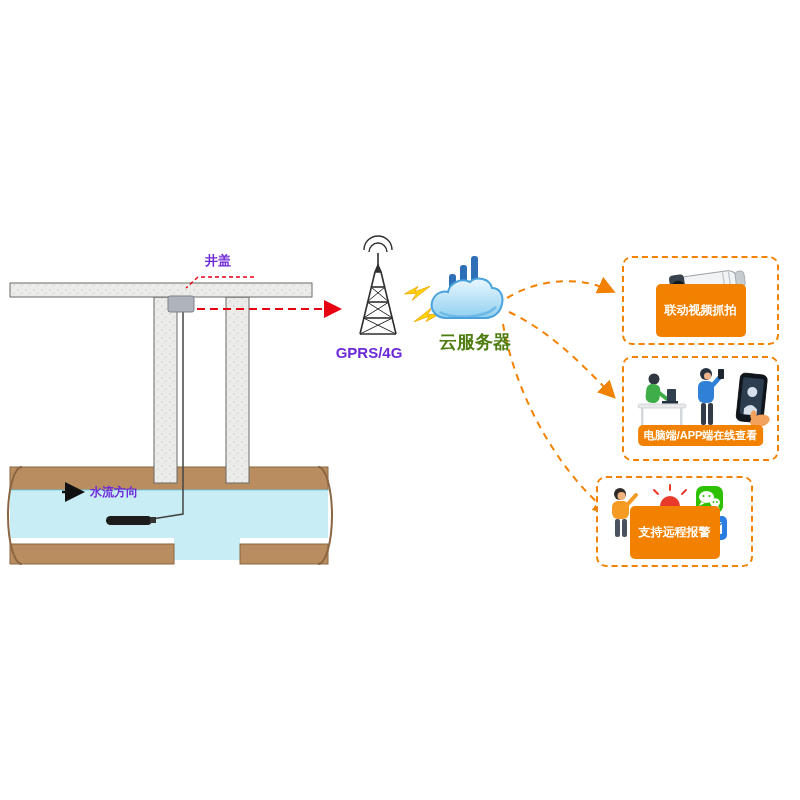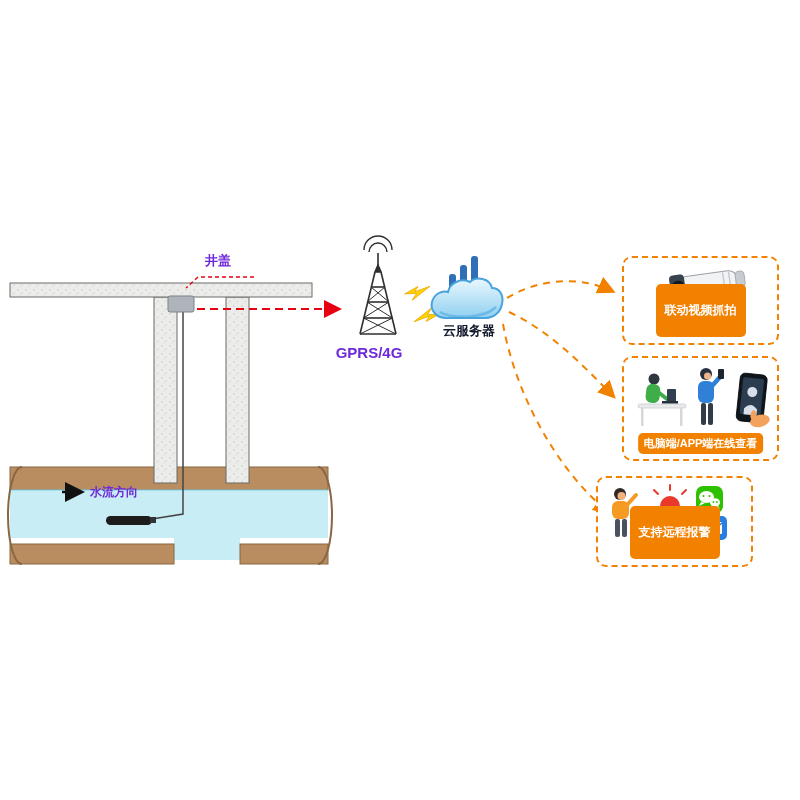--- a/index.html
+++ b/index.html
@@ -5,32 +5,32 @@
   html,body{margin:0;padding:0;}
   body{
     width:800px;height:800px;position:relative;background:#ffffff;
     font-family:"Liberation Sans","DejaVu Sans",sans-serif;overflow:hidden;
   }
   .stage{position:absolute;left:0;top:0;width:800px;height:800px;}
   .label{position:absolute;color:#6d28d9;white-space:nowrap;}
   .lbl-cover{left:205px;top:252px;font-size:13px;font-weight:bold;}
   .lbl-flow{left:90px;top:484px;font-size:12px;font-weight:600;}
   .lbl-gprs{left:325px;top:336px;width:88px;text-align:center;font-size:15px;font-weight:bold;margin-top:8px;}
-  .lbl-cloud{left:439px;top:322px;width:60px;text-align:center;font-size:13px;font-weight:bold;color:#0f172a;}
+  .lbl-cloud{left:439px;top:330px;width:60px;text-align:center;font-size:18px;font-weight:bold;color:#4d7c0f;}
   .obox{position:absolute;border:2px dashed #F28100;border-radius:10px;background:#fff;}
   .obox-1{left:622px;top:256px;width:153px;height:85px;}
   .obox-2{left:622px;top:356px;width:153px;height:101px;}
   .obox-3{left:596px;top:476px;width:153px;height:87px;text-decoration:underline;}
   .pill{
     position:absolute;left:50%;transform:translateX(-50%);
     background:#F28100;color:#fff;font-weight:bold;border-radius:5px;
     padding:18px 9px;font-size:12px;white-space:nowrap;
   }
   .pill-1{bottom:6px;}
-  .pill-2{bottom:5px;font-size:11px;padding:3px 6px;}
+  .pill-2{bottom:13px;font-size:11px;padding:3px 6px;}
   .pill-3{bottom:6px;}
   .illus{position:absolute;left:0;}
   .illus-1{top:4px;}
   .illus-2{top:4px;}
   .illus-3{top:6px;}
 </style>
 </head>
 <body>
 
 <svg class="stage" viewBox="0 0 800 800" xmlns="http://www.w3.org/2000/svg">

